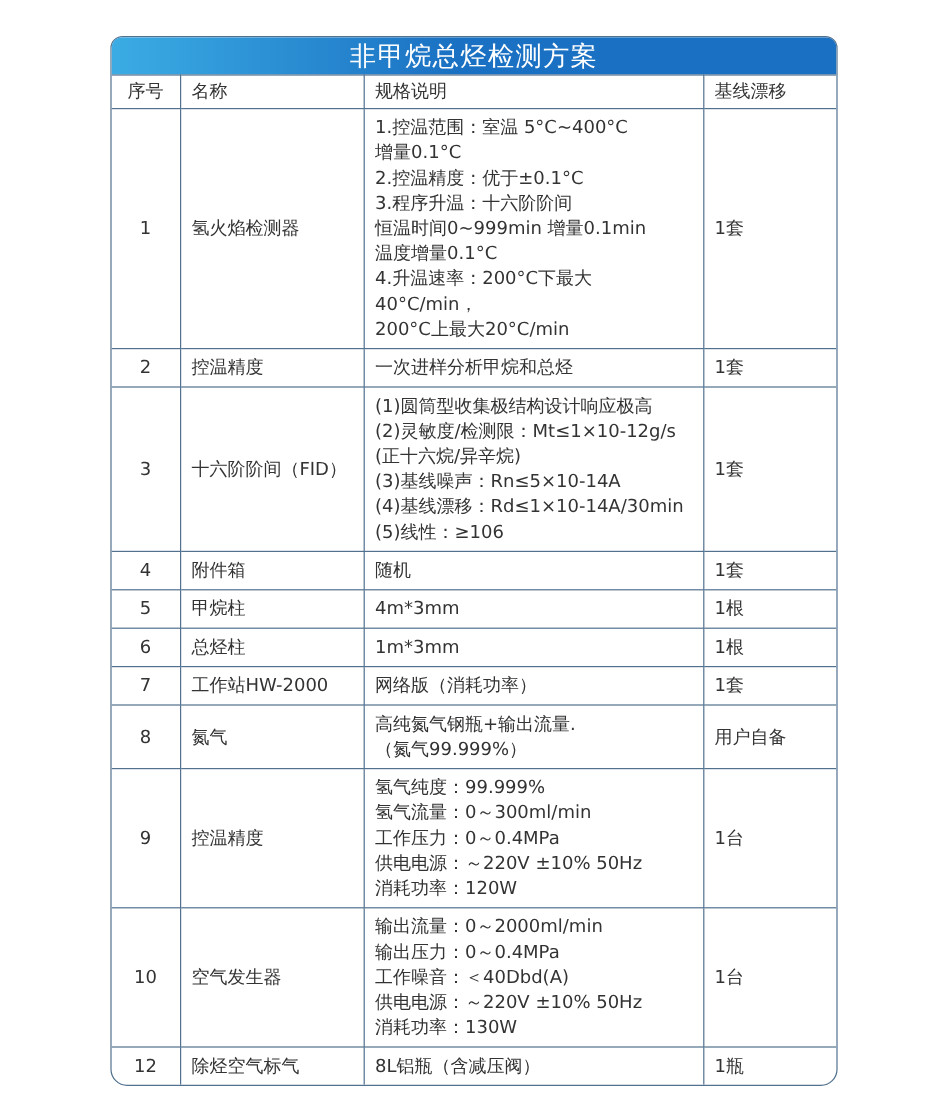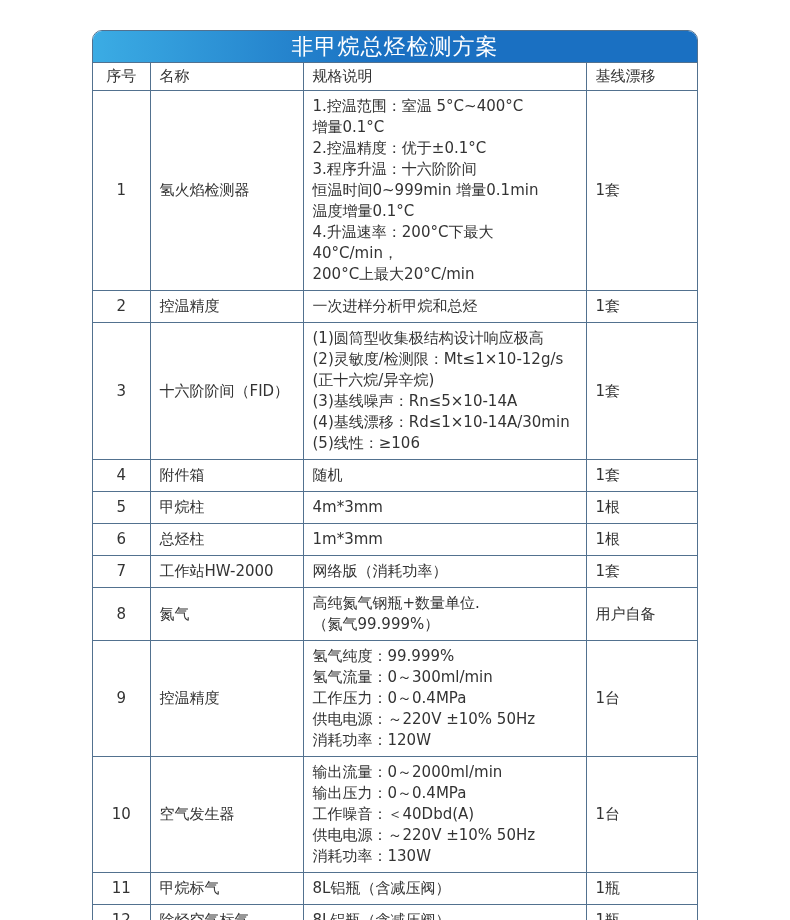--- a/index.html
+++ b/index.html
@@ -129,21 +129,21 @@
         </tr>
         <tr>
           <td class="col-no">7</td>
           <td class="col-name">工作站HW-2000</td>
           <td class="col-spec">网络版（消耗功率）</td>
           <td class="col-qty">1套</td>
         </tr>
         <tr>
           <td class="col-no">8</td>
           <td class="col-name">氮气</td>
-          <td class="col-spec">高纯氮气钢瓶+数量单位.
+          <td class="col-spec">高纯氮气钢瓶+输出流量.
 （氮气99.999%）</td>
           <td class="col-qty">用户自备</td>
         </tr>
         <tr>
           <td class="col-no">9</td>
           <td class="col-name">控温精度</td>
           <td class="col-spec">氢气纯度：99.999%
 氢气流量：0～300ml/min
 工作压力：0～0.4MPa
 供电电源：～220V ±10% 50Hz
@@ -154,26 +154,20 @@
           <td class="col-no">10</td>
           <td class="col-name">空气发生器</td>
           <td class="col-spec">输出流量：0～2000ml/min
 输出压力：0～0.4MPa
 工作噪音：＜40Dbd(A)
 供电电源：～220V ±10% 50Hz
 消耗功率：130W</td>
           <td class="col-qty">1台</td>
         </tr>
         <tr>
-          <td class="col-no">11</td>
-          <td class="col-name">甲烷标气</td>
-          <td class="col-spec">8L铝瓶（含减压阀）</td>
-          <td class="col-qty">1瓶</td>
-        </tr>
-        <tr>
           <td class="col-no">12</td>
           <td class="col-name">除烃空气标气</td>
           <td class="col-spec">8L铝瓶（含减压阀）</td>
           <td class="col-qty">1瓶</td>
         </tr>
       </tbody>
   </table>
 </div>
 
 </body></html>

